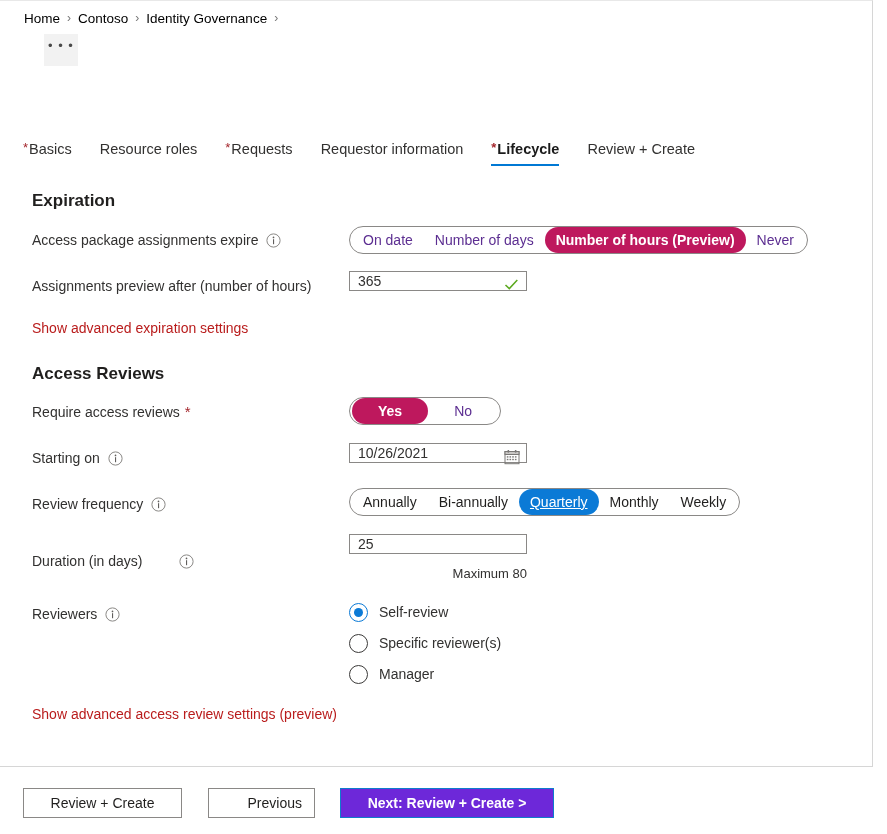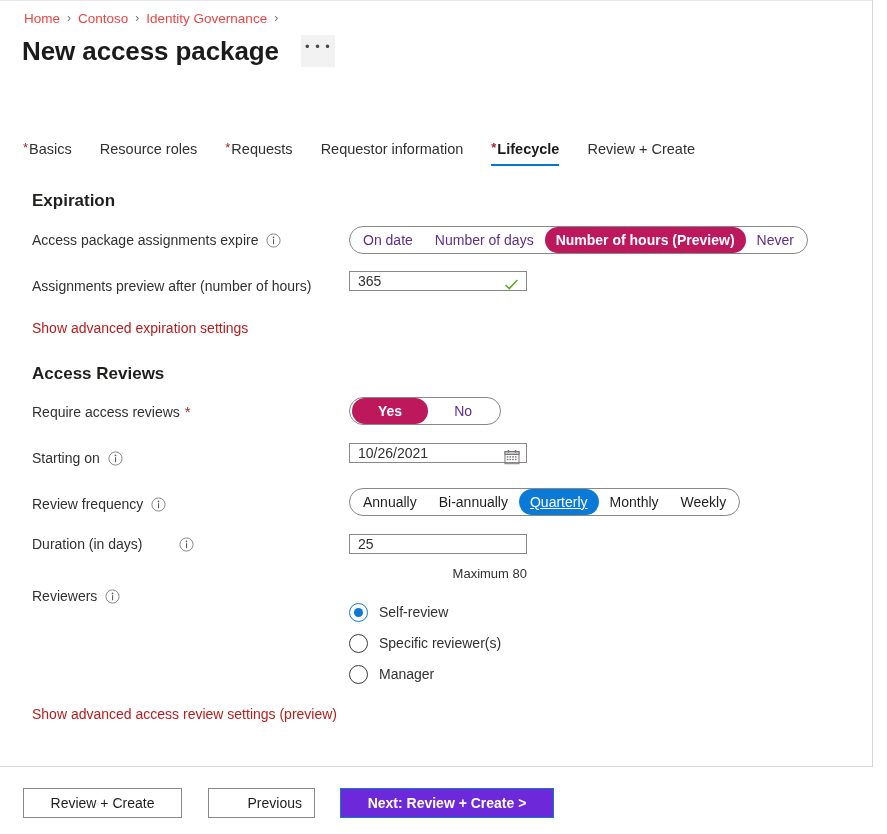--- a/index.html
+++ b/index.html
@@ -36,21 +36,21 @@
     position: absolute;
     left: 24px;
     top: 7px;
     display: flex;
     align-items: center;
     font-size: 13.5px;
     color: #0078d4;
     height: 20px;
   }
   .crumb {
-    color: #ef4444;
+    color: #000000;
     cursor: pointer;
     white-space: nowrap;
   }
   .crumb-sep {
     color: #767676;
     margin: 0 7px;
     font-size: 12px;
     user-select: none;
   }
 
@@ -329,21 +329,20 @@
     <div class="breadcrumb">
       <span class="crumb">Home</span>
       <span class="crumb-sep">›</span>
       <span class="crumb">Contoso</span>
       <span class="crumb-sep">›</span>
       <span class="crumb">Identity Governance</span>
       <span class="crumb-sep">›</span>
     </div>
 
     <div class="title-row">
-      <div class="page-title">New access package</div>
       <button class="ellipsis-btn">
         <span>• • •</span>
       </button>
     </div>
 
     <div class="tabs">
       <div class="tab">
           <span class="req-star">*</span>
           <span>Basics</span>
         </div>
@@ -452,35 +451,35 @@
     </div>
 
     <div class="seg neutral blue" style="left:349px; top:487px;">
       <div class="seg-item">Annually</div>
       <div class="seg-item">Bi-annually</div>
       <div class="seg-item active">Quarterly</div>
       <div class="seg-item">Monthly</div>
       <div class="seg-item">Weekly</div>
     </div>
 
-    <div class="field-label" style="top:533px;gap:28px;">
+    <div class="field-label" style="top:550px;gap:28px;">
       <span>Duration (in days)</span>
       <span class="info-icon">
         <svg width="15" height="15" viewBox="0 0 15 15">
             <circle cx="7.5" cy="7.5" r="6.6" fill="none" stroke="#8a8886" stroke-width="1"></circle>
             <circle cx="7.5" cy="4.4" r="0.85" fill="#605e5c"></circle>
             <rect x="7" y="6.2" width="1.1" height="5" fill="#605e5c"></rect>
           </svg>
       </span>
     </div>
 
     <input class="txt-input" style="left: 349px; top: 533px; width: 178px;" value="25">
     <div class="helper-text" style="left:349px; top:565px; width:178px; text-align:right;">Maximum 80</div>
 
-    <div class="field-label" style="top:585px;">
+    <div class="field-label" style="top:603px;">
       <span>Reviewers</span>
       <span class="info-icon">
         <svg width="15" height="15" viewBox="0 0 15 15">
             <circle cx="7.5" cy="7.5" r="6.6" fill="none" stroke="#8a8886" stroke-width="1"></circle>
             <circle cx="7.5" cy="4.4" r="0.85" fill="#605e5c"></circle>
             <rect x="7" y="6.2" width="1.1" height="5" fill="#605e5c"></rect>
           </svg>
       </span>
     </div>
 

